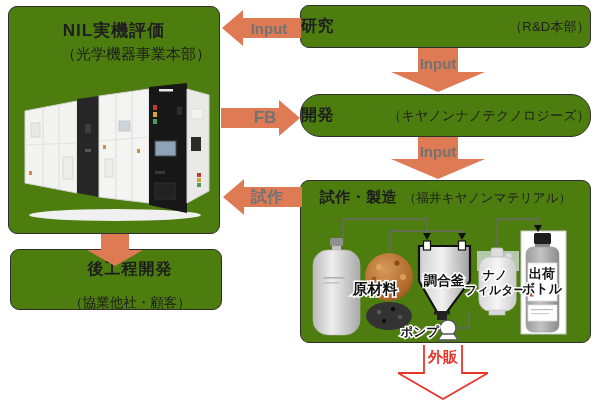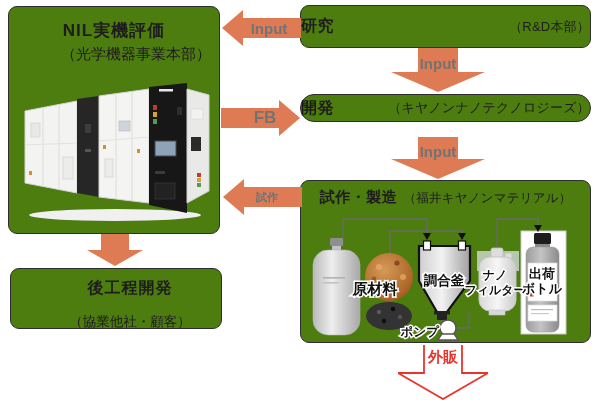--- a/index.html
+++ b/index.html
@@ -80,21 +80,21 @@
     </svg>
   </div>
 
   <div class="box" style="left:300px;top:5px;width:291px;height:43px;">
     <div class="hline">
       <span class="t-main">研究</span>
       <span class="t-sub" style="margin-left:3px;">（R&amp;D本部）</span>
     </div>
   </div>
 
-  <div class="box" style="left:300px;top:94px;width:291px;height:28px;border-radius:20px;">
+  <div class="box" style="left:300px;top:94px;width:291px;height:43px;border-radius:20px;">
     <div class="hline">
       <span class="t-main">開発</span>
       <span class="t-sub" style="margin-left:3px;">（キヤノンナノテクノロジーズ）</span>
     </div>
   </div>
 
   <div class="box" style="left:300px;top:180px;width:291px;height:163px;">
     <div class="trial-head">
       <span class="t-main">試作・製造</span>
       <span class="t-sub" style="margin-left:2px;">（福井キヤノンマテリアル）</span>
@@ -203,21 +203,21 @@
       <text class="diagram-lbl" x="74" y="113" font-size="15" text-anchor="middle">原材料</text>
       <text class="diagram-lbl" x="143" y="104" font-size="13.5" text-anchor="middle">調合釜</text>
       <text class="diagram-lbl" x="194" y="98" font-size="12" text-anchor="middle">ナノ</text>
       <text class="diagram-lbl" x="194" y="113" font-size="12" text-anchor="middle">フィルター</text>
       <text class="diagram-lbl" x="241" y="97" font-size="13" text-anchor="middle">出荷</text>
       <text class="diagram-lbl" x="241" y="112" font-size="13" text-anchor="middle">ボトル</text>
       <text class="diagram-lbl" x="138" y="155" font-size="12.5" text-anchor="end">ポンプ</text>
     </svg>
   </div>
 
-  <div class="box center-col" style="left:10px;top:268px;width:212px;height:61px;padding-left:28px;">
+  <div class="box center-col" style="left:10px;top:249px;width:212px;height:61px;padding-left:28px;">
     <div class="post-title">後工程開発</div>
     <div class="post-sub">（協業他社・顧客）</div>
   </div>
 
   <div class="arrow" style="left:221px;top:8px;width:80px;height:40px;">
     <svg width="80" height="40">
         <polygon points="1,20 22,2 22,10 80,10 80,30 22,30 22,38" fill="#DE7B55"></polygon>
       </svg>
     <span class="lbl lbl-h" style="font-size:15px;padding-left:16px;">Input</span>
   </div>
@@ -240,21 +240,21 @@
     <svg width="94" height="42">
         <polygon points="27,0 67,0 67,22 94,22 47,42 0,22 27,22" fill="#DE7B55"></polygon>
       </svg>
     <span class="lbl lbl-v" style="top:6px;font-size:15px;">Input</span>
   </div>
 
   <div class="arrow" style="left:222px;top:178px;width:80px;height:38px;">
     <svg width="80" height="38">
         <polygon points="1,19 22,1 22,9 80,9 80,29 22,29 22,37" fill="#DE7B55"></polygon>
       </svg>
-    <span class="lbl lbl-h" style="font-size:11px;padding-left:10px;">試作</span>
+    <span class="lbl lbl-h" style="font-size:16px;padding-left:10px;">試作</span>
   </div>
 
   <div class="arrow" style="left:87px;top:234px;width:56px;height:32px;">
     <svg width="56" height="32">
         <polygon points="14,0 42,0 42,16 56,16 28,32 0,16 14,16" fill="#DE7B55"></polygon>
       </svg>
   </div>
 
   <div class="arrow" style="left:398px;top:345px;width:90px;height:55px;">
     <svg width="90" height="55">

